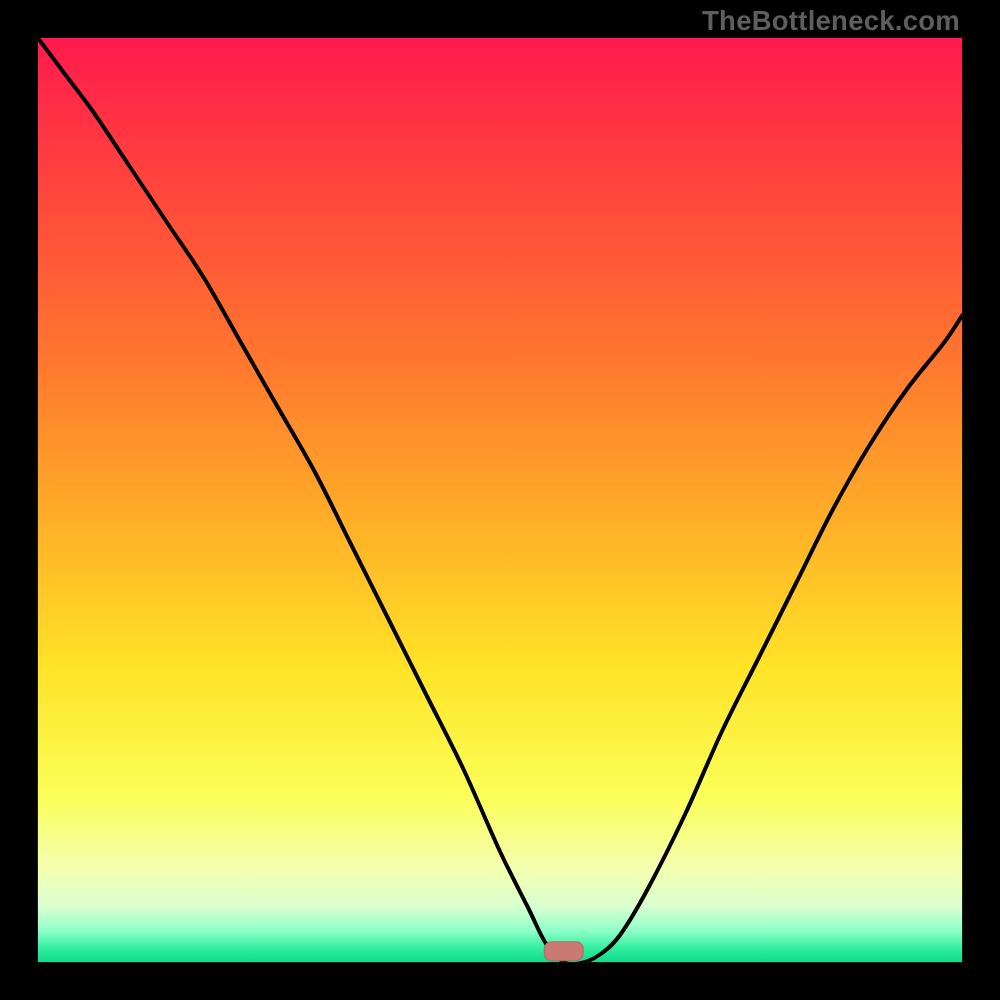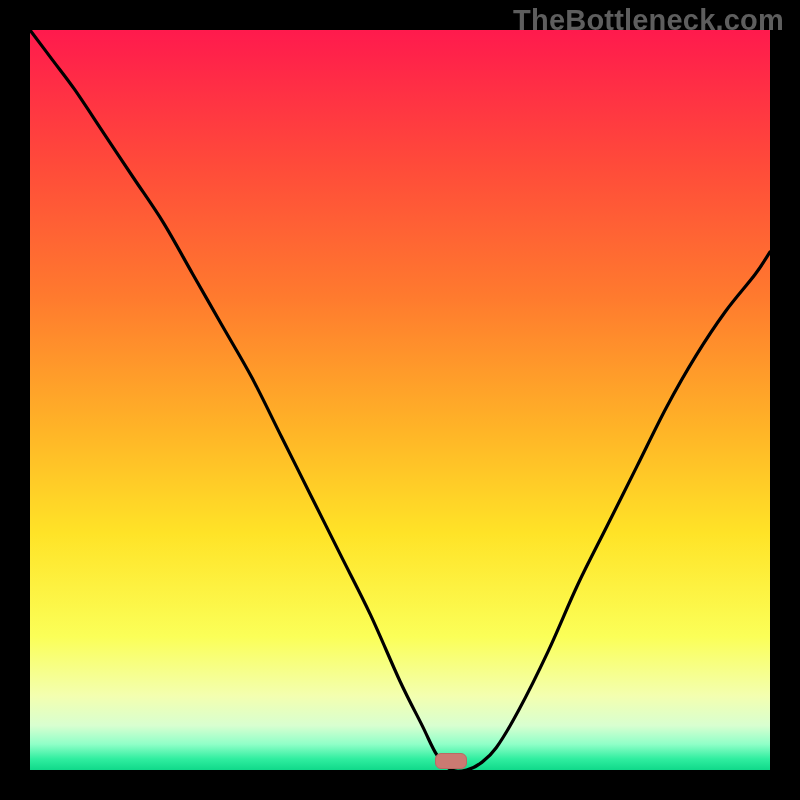--- a/index.html
+++ b/index.html
@@ -29,23 +29,23 @@
     position: absolute;
     inset: 0;
   }
   .curve {
     position: absolute;
     inset: 0;
   }
   .watermark {
     position: absolute;
     top: 4px;
-    right: 16px;
+    right: 32px;
     color: #5e5e5e;
-    font-size: 29px;
+    font-size: 22px;
     font-weight: 600;
     letter-spacing: 0.2px;
   }
   .marker {
     position: absolute;
     border-radius: 6px;
     pointer-events: none;
   }
 </style>
 </head>

